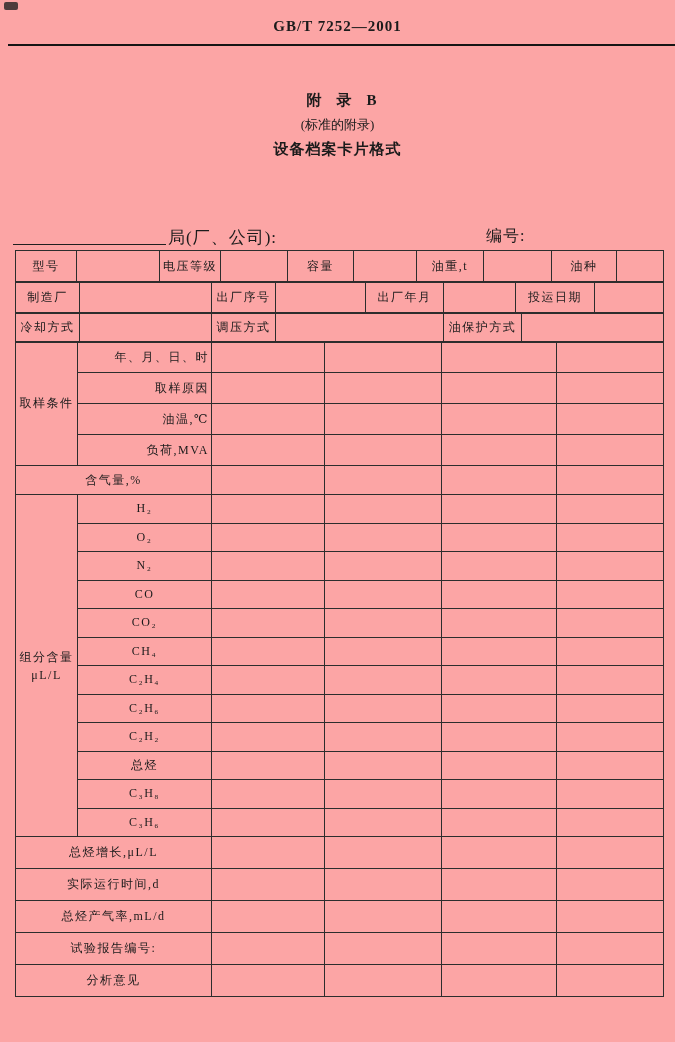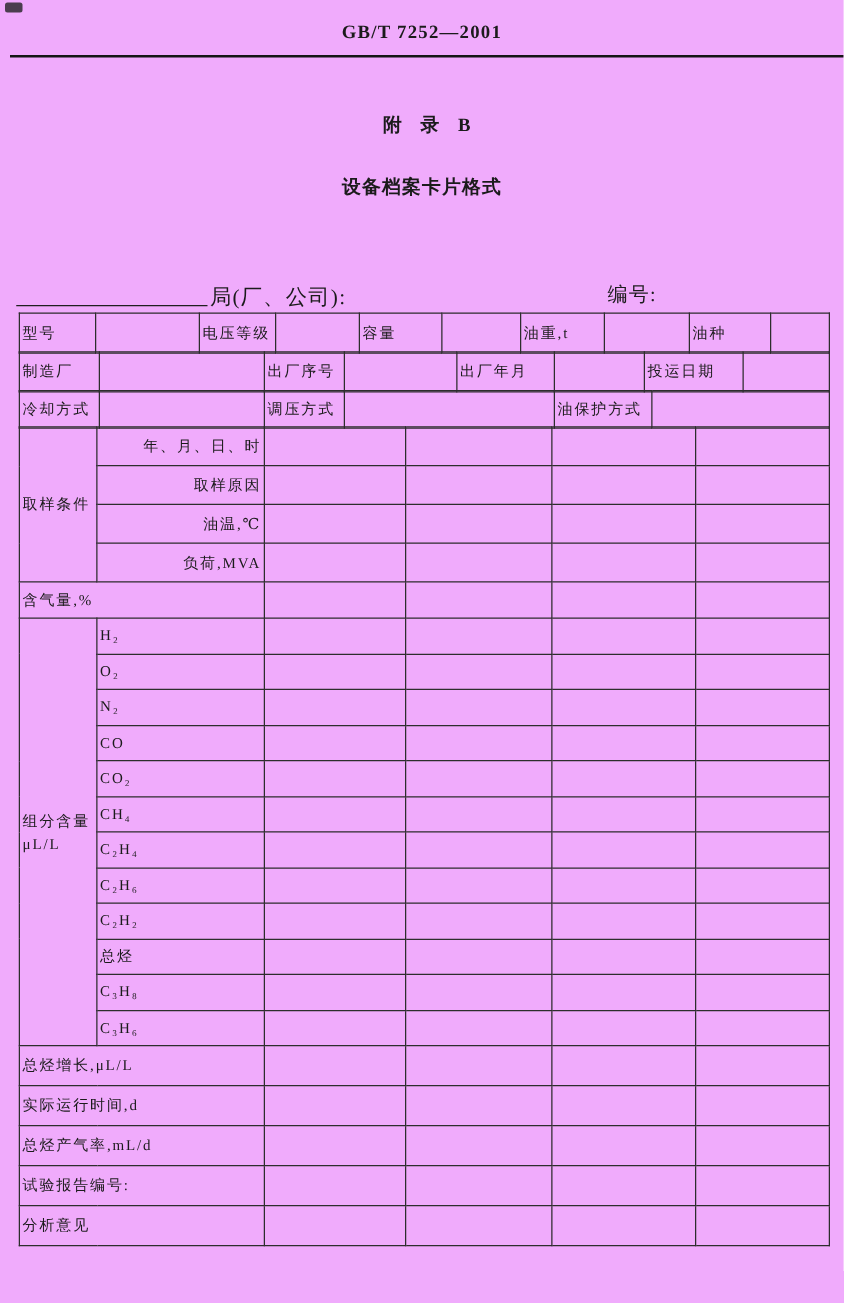--- a/index.html
+++ b/index.html
@@ -1,52 +1,53 @@
 <!DOCTYPE html>
 <html><head>
 <meta charset="utf-8">
 <style>
   html,body{margin:0;padding:0;background:#ffffff;}
   .page{
-    position:relative;width:675px;height:1042px;background:#f0abfc;
+    position:relative;width:675px;height:1042px;background:#fca5a5;
     font-family:"Liberation Serif","DejaVu Serif",serif;color:#1b1b1b;
     overflow:hidden;
   }
   .scan-speck{position:absolute;left:4px;top:2px;width:14px;height:8px;background:#222;opacity:.8;border-radius:2px;}
   .std-header{position:absolute;left:0;top:18px;width:100%;text-align:center;
     font-size:15px;font-weight:bold;letter-spacing:1px;}
   .head-rule{position:absolute;left:8px;right:0;top:44px;height:2px;background:#151515;}
   .t-appendix{position:absolute;left:4px;top:91px;width:100%;text-align:center;font-size:15px;font-weight:bold;}
   .t-subtitle{position:absolute;left:0;top:116px;width:100%;text-align:center;font-size:13px;}
   .t-heading{position:absolute;left:0;top:140px;width:100%;text-align:center;font-size:15px;font-weight:bold;letter-spacing:1px;}
   .intro{position:absolute;left:45px;top:182px;font-size:13px;letter-spacing:.5px;}
   .caption{position:absolute;left:0;top:204px;width:100%;text-align:center;font-size:13.5px;font-weight:bold;}
   .caption .cap-title{margin-left:12px;border-bottom:1.5px solid #1b1b1b;padding-bottom:2px;letter-spacing:.5px;}
   .org-underline{position:absolute;left:13px;top:244px;width:153px;height:0;border-bottom:1.5px solid #1f1f1f;}
   .org-label{position:absolute;left:168px;top:226px;font-size:17px;letter-spacing:1px;}
   .number-label{position:absolute;left:486px;top:226px;font-size:16px;letter-spacing:1px;}
 
   table.frm{position:absolute;left:15px;width:648px;border-collapse:collapse;table-layout:fixed;}
   table.frm td{border:1px solid #2d2d2d;font-size:12px;padding:0 2px;overflow:hidden;}
-  td.lbl{letter-spacing:1.5px;}
+  td.lbl{text-align:center;letter-spacing:1.5px;}
   td.sublbl{text-align:right;padding-left:9px;letter-spacing:1.5px;}
   td.blank{background:transparent;}
   .grp2 div{line-height:1.5;}
   #t1{top:250px;} #t2{top:281px;} #t3{top:312px;} #t4{top:341px;}
   tr.h32{height:32px;} tr.h30{height:30px;margin-top:12px;} tr.h31{height:31px;}
   tr.h29{height:29px;} tr.h28{height:28.5px;}
 </style>
 </head>
 <body>
 
 <div class="page">
   <div class="scan-speck"></div>
   <div class="std-header">GB/T 7252—2001</div>
   <div class="head-rule"></div>
   <div class="t-appendix">附　录　B</div>
+  <div class="t-subtitle">(标准的附录)</div>
   <div class="t-heading">设备档案卡片格式</div>
   <div class="org-underline"></div>
   <div class="org-label">局(厂、公司):</div>
   <div class="number-label">编号:</div>
 
   <table class="frm" id="t1">
     <colgroup>
         <col style="width:61px">
         <col style="width:83px">
         <col style="width:61px">

